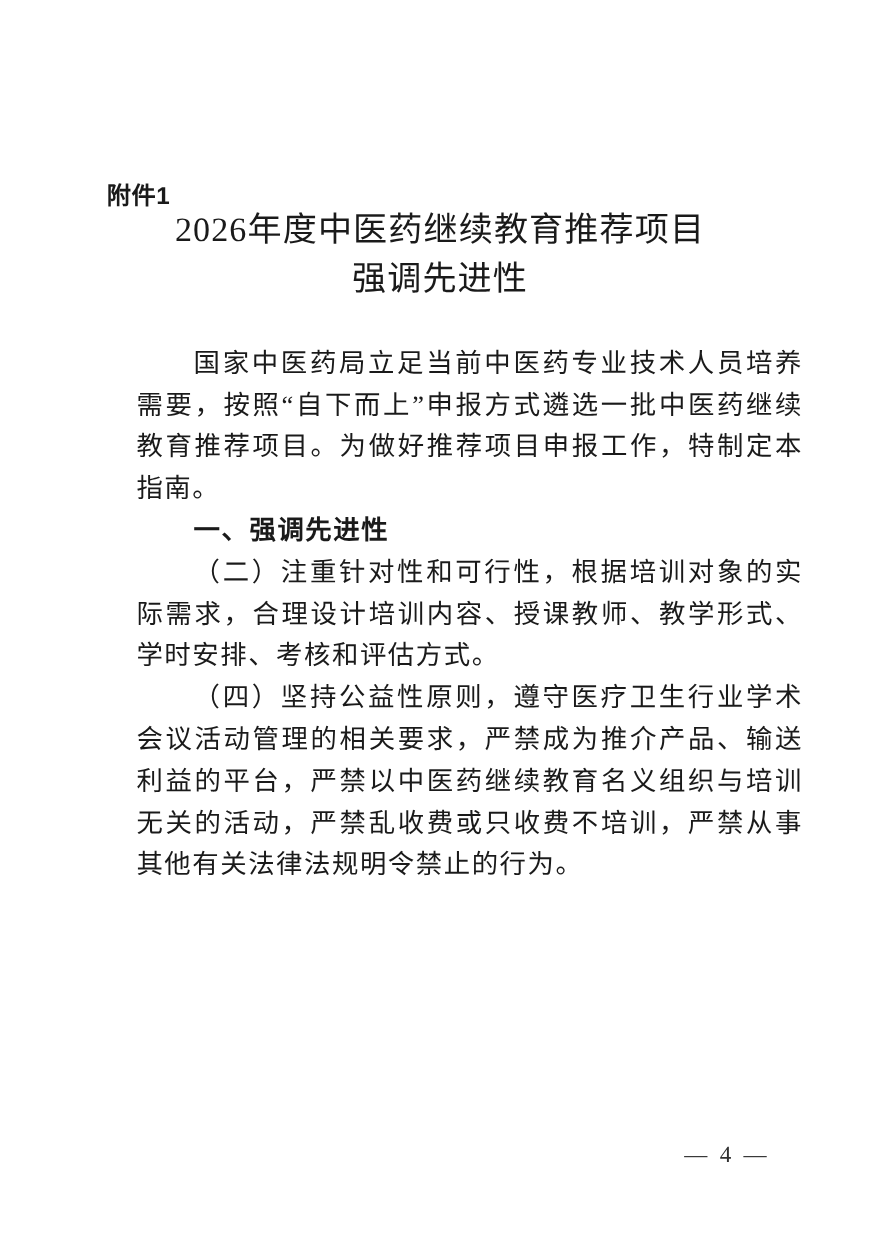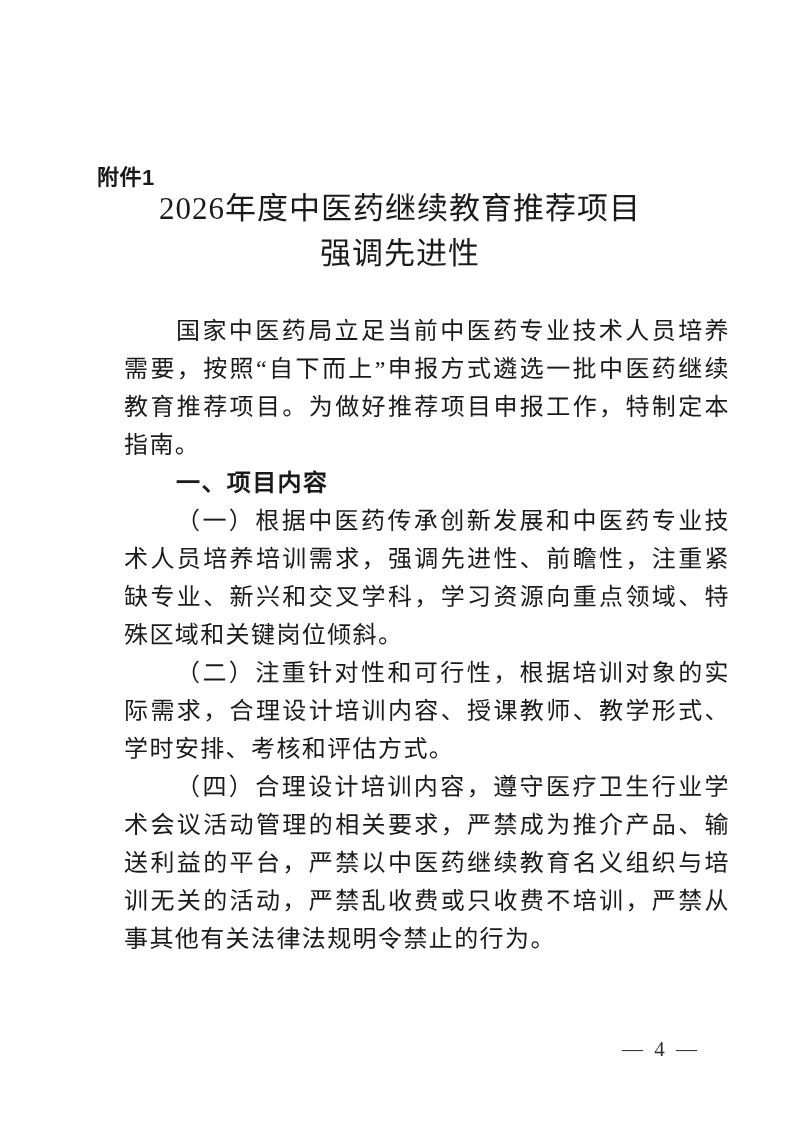--- a/index.html
+++ b/index.html
@@ -110,27 +110,26 @@
 
   <div class="doc-title">
     <span class="title-line">2026年度中医药继续教育推荐项目</span>
     <span class="title-line">强调先进性</span>
   </div>
 
   <div class="body-block">
 
     <p class="para">国家中医药局立足当前中医药专业技术人员培养需要，按照“自下而上”申报方式遴选一批中医药继续教育推荐项目。为做好推荐项目申报工作，特制定本指南。</p>
 
-    <h2 class="heading">一、项目内容</h2>
+    <h2 class="heading">一、强调先进性</h2>
 
-    <p class="para">（一）根据中医药传承创新发展和中医药专业技术人员培养培训需求，强调先进性、前瞻性，注重紧缺专业、新兴和交叉学科，学习资源向重点领域、特殊区域和关键岗位倾斜。</p>
 
     <p class="para">（二）注重针对性和可行性，根据培训对象的实际需求，合理设计培训内容、授课教师、教学形式、学时安排、考核和评估方式。</p>
 
 
-    <p class="para">（四）合理设计培训内容，遵守医疗卫生行业学术会议活动管理的相关要求，严禁成为推介产品、输送利益的平台，严禁以中医药继续教育名义组织与培训无关的活动，严禁乱收费或只收费不培训，严禁从事其他有关法律法规明令禁止的行为。</p>
+    <p class="para">（四）坚持公益性原则，遵守医疗卫生行业学术会议活动管理的相关要求，严禁成为推介产品、输送利益的平台，严禁以中医药继续教育名义组织与培训无关的活动，严禁乱收费或只收费不培训，严禁从事其他有关法律法规明令禁止的行为。</p>
 
 
   </div>
 
   <div class="page-footer">— 4 —</div>
 
 </div>
 
 </body></html>

